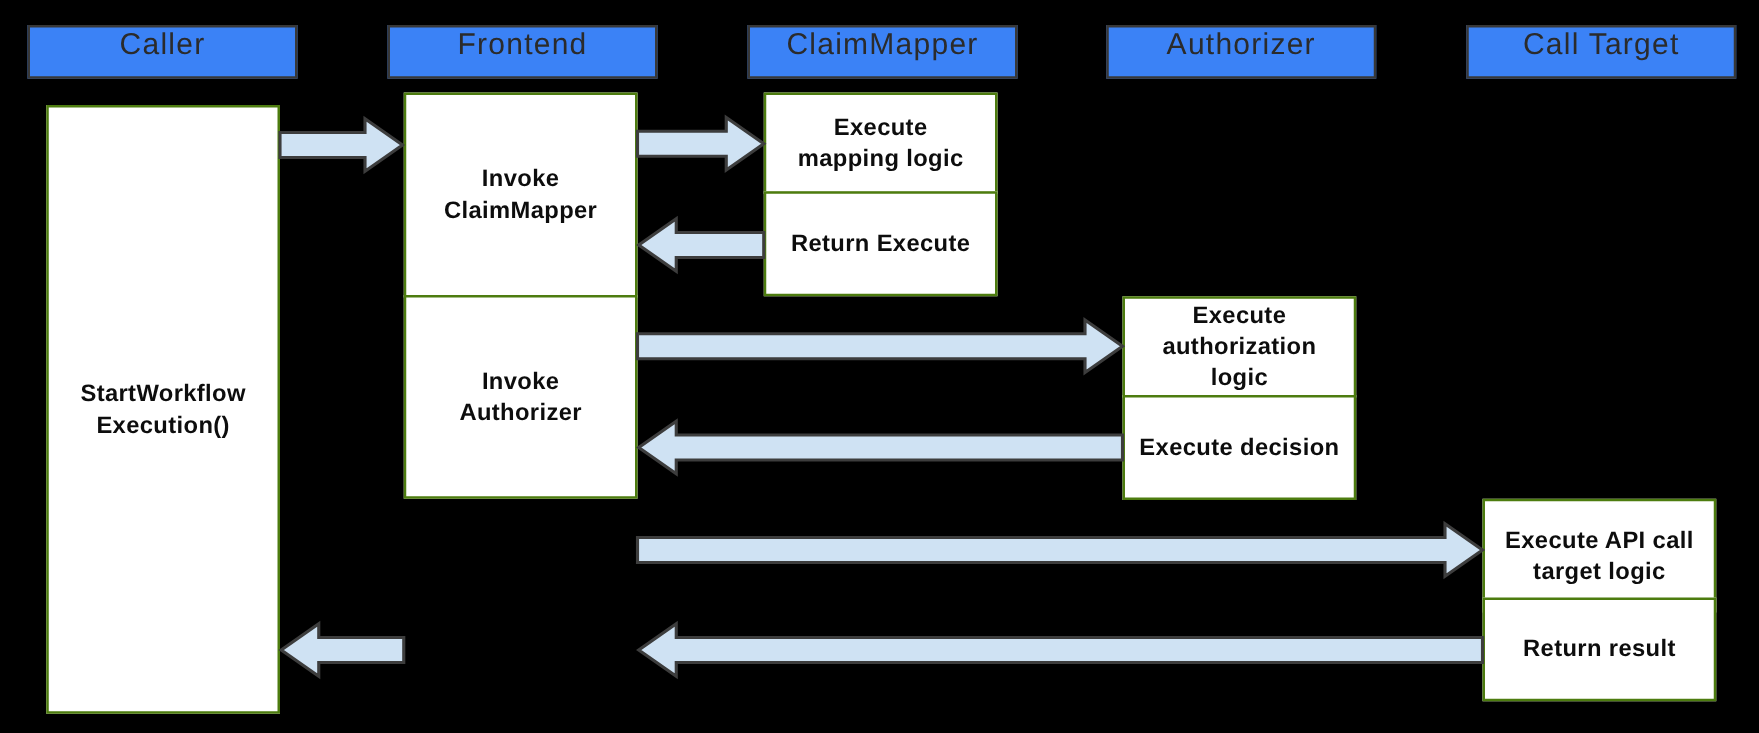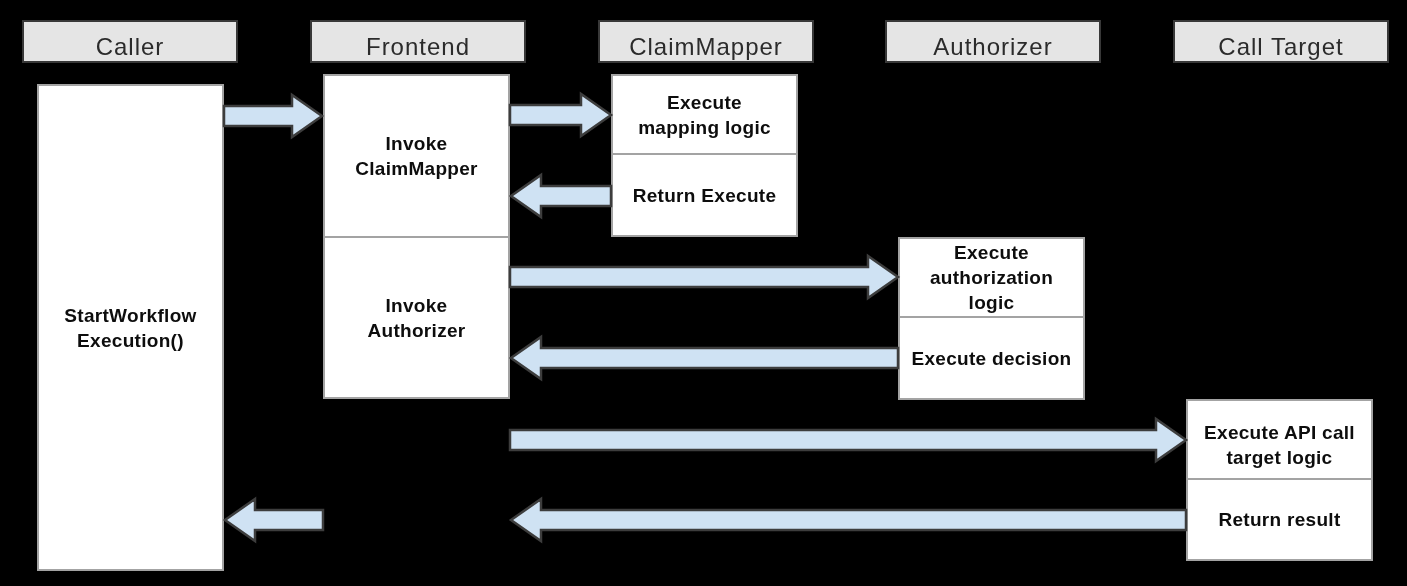--- a/index.html
+++ b/index.html
@@ -13,38 +13,38 @@
     width: 1407px;
     height: 586px;
     background: #000000;
     overflow: hidden;
   }
   .hdr {
     position: absolute;
     top: 20px;
     width: 216px;
     height: 43px;
-    background: #e5e5e5;
+    background: #3b82f6;
     border: 2px solid #383838;
     box-sizing: border-box;
     display: flex;
-    align-items: flex-end;
+    align-items: flex-start;
     justify-content: center;
   }
   .hdr-label {
     font-size: 24px;
     font-weight: 400;
     letter-spacing: 1px;
     color: #2b2b2b;
     white-space: nowrap;
   }
   .act {
     position: absolute;
     background: #ffffff;
-    border: 2px solid #a3a3a3;
+    border: 2px solid #4d7c0f;
     box-sizing: border-box;
     display: flex;
     align-items: center;
     justify-content: center;
     text-align: center;
   }
   .act-label {
     font-size: 19px;
     font-weight: 700;
     letter-spacing: 0.3px;

